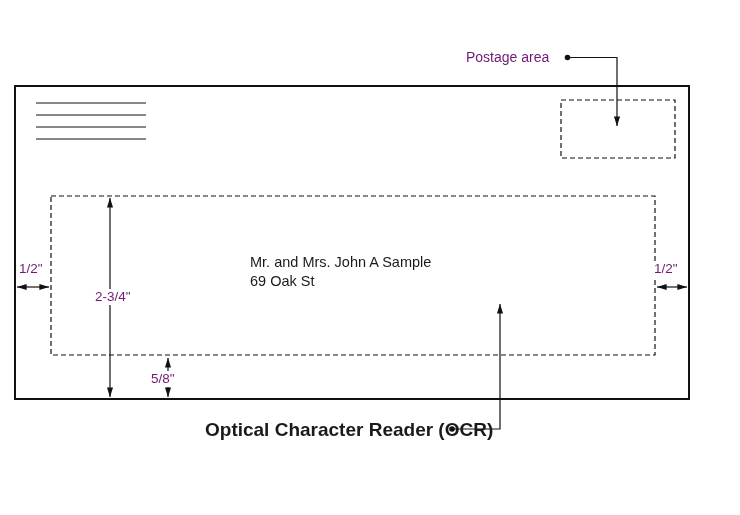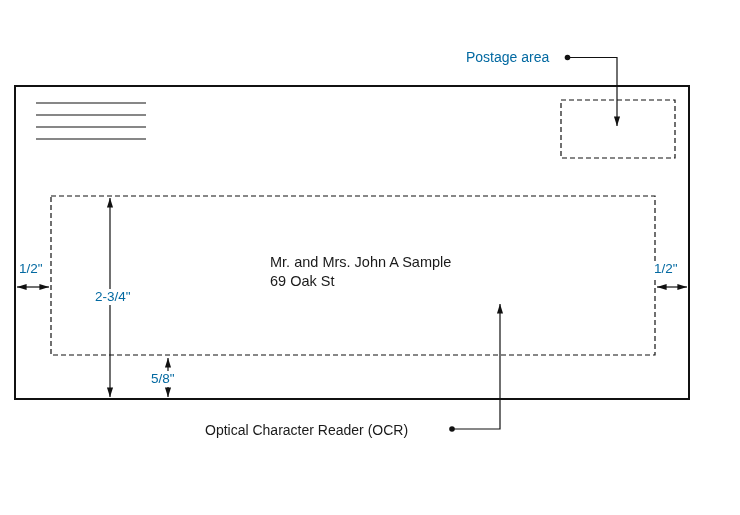--- a/index.html
+++ b/index.html
@@ -21,44 +21,44 @@
     left: 0;
     top: 0;
     width: 740px;
     height: 515px;
   }
   .lbl {
     position: absolute;
     font-size: 14px;
     line-height: 16px;
     white-space: nowrap;
-    color: #0369a1;
+    color: #701a75;
   }
   .measure {
     font-size: 13.5px;
     background: #ffffff;
     padding: 0 2px;
   }
   #address-block {
     position: absolute;
     left: 250px;
     top: 253px;
     font-size: 14.5px;
     line-height: 19px;
     color: #1a1a1a;
-    margin-left: 20px;
   }
   #ocr-label-block {
     position: absolute;
     left: 205px;
     top: 420px;
     text-align: center;
-    font-size: 14px;
+    font-size: 19px;
     line-height: 20px;
     color: #1a1a1a;
+    font-weight: bold;
   }
 </style>
 </head>
 <body>
 
 <div id="stage">
 
   <svg id="diagram-svg" viewBox="0 0 740 515" xmlns="http://www.w3.org/2000/svg">
     <defs>
       <marker id="arr" viewBox="0 0 10 10" refX="10" refY="5" markerWidth="8" markerHeight="8" orient="auto-start-reverse">

